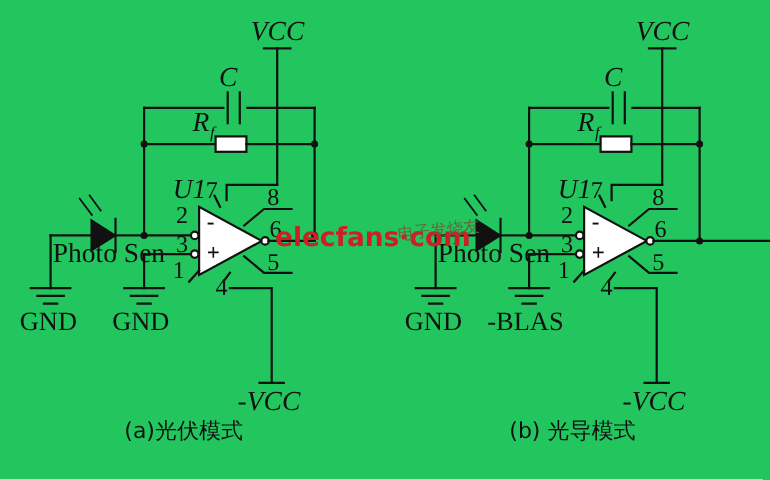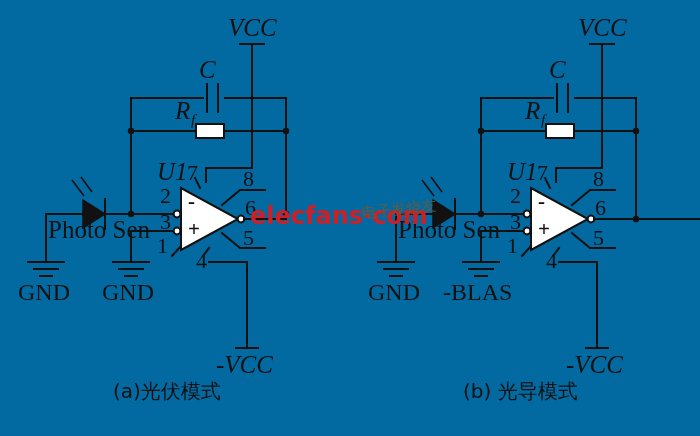--- a/index.html
+++ b/index.html
@@ -10,21 +10,21 @@
   body {
     width: 700px;
     height: 436px;
     overflow: hidden;
     font-family: "Liberation Serif", serif;
   }
   #root {
     position: relative;
     width: 700px;
     height: 436px;
-    background: #0369a1;
+    background: #22c55e;
     text-align: right;
   }
   svg.diagram {
     position: absolute;
     left: 0;
     top: 0;
     width: 700px;
     height: 436px;
   }
   .wire {

